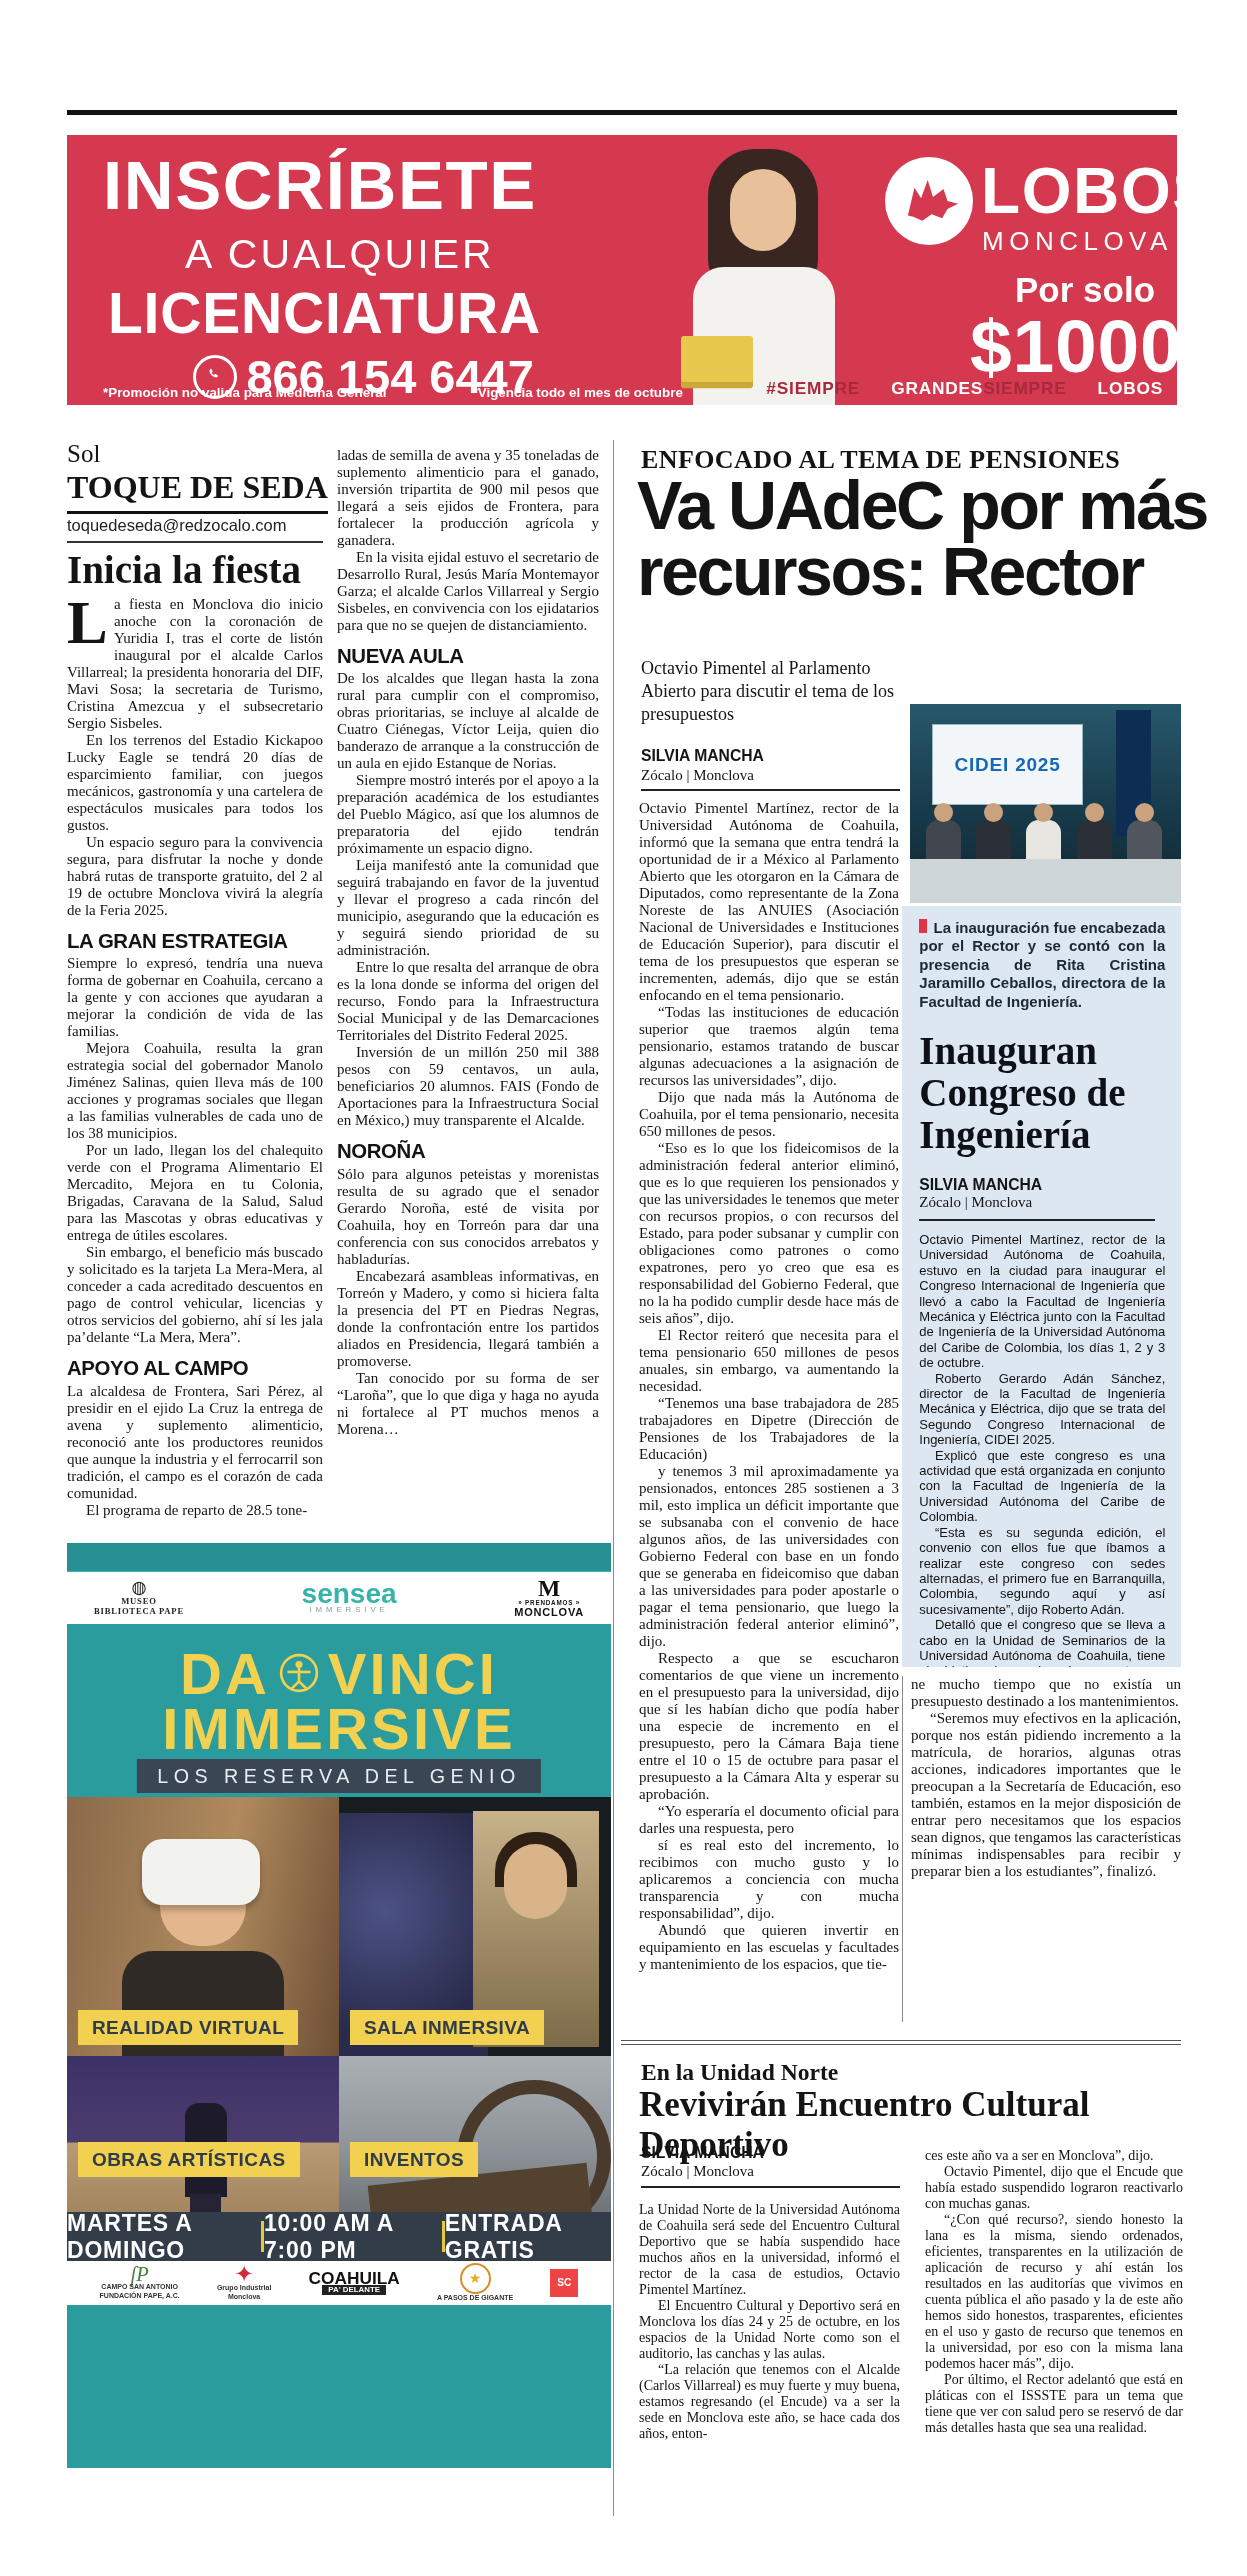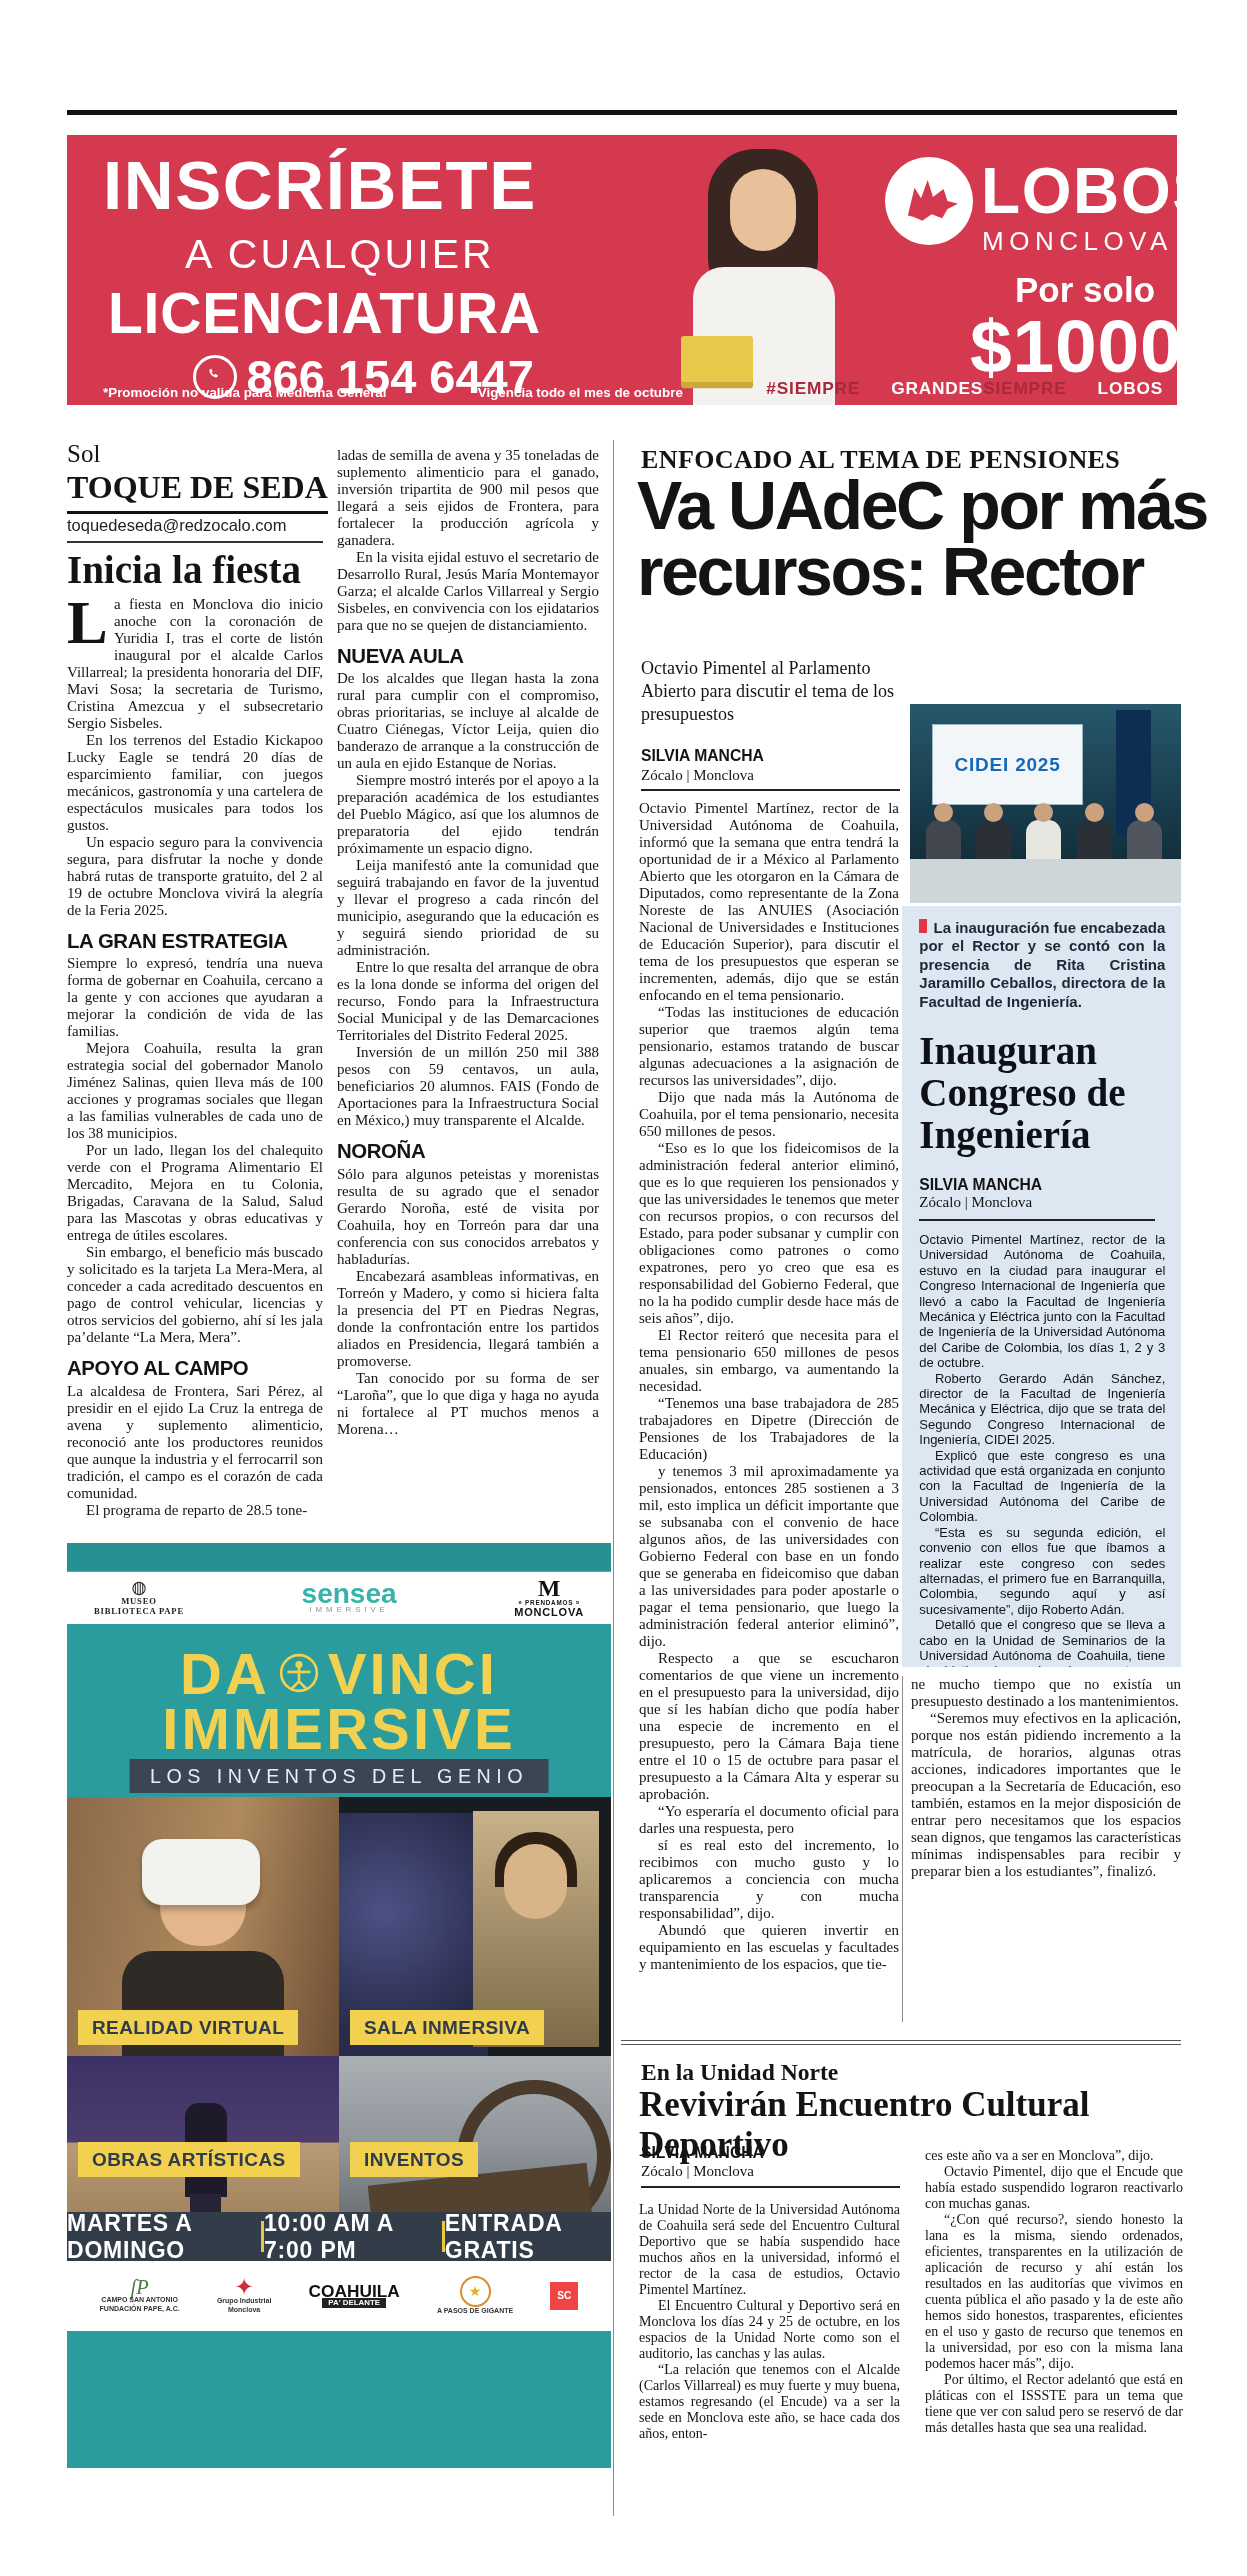--- a/index.html
+++ b/index.html
@@ -129,21 +129,21 @@
   .ph-gal .legs{position:absolute;left:123px;top:138px;width:31px;height:55px;background:#262335;}
   .ph-inv{background:linear-gradient(180deg,#aab0b4,#8d9398 60%,#6f7478);}
   .ph-inv .wheel{position:absolute;left:118px;top:23.6px;width:126px;height:126px;border:14px solid #4a3a2c;border-radius:50%;}
   .ph-inv .base{position:absolute;left:31px;top:118px;width:220px;height:55px;background:#53422f;transform:rotate(-6deg);}
   .dv-sched{height:49px;background:#323d49;display:flex;align-items:center;justify-content:space-around;color:#fff;
             font-weight:800;font-size:23px;letter-spacing:0.8px;}
   .dv-sep{width:3.9px;height:31px;background:#e7c93f;}
   .dv-res{height:50px;display:flex;align-items:center;justify-content:center;gap:12.6px;}
   .dv-res .lab{color:#fff;font-weight:800;font-size:21px;letter-spacing:0.8px;}
   .dv-res .url{background:#f1d14f;color:#303c49;font-weight:800;font-size:20.4px;padding:6.3px 12.6px;letter-spacing:0.8px;}
-  .dv-spons{height:70px;background:#fff;display:flex;align-items:center;justify-content:space-around;padding:0 14px;}
+  .dv-spons{height:44px;background:#fff;display:flex;align-items:center;justify-content:space-around;padding:0 14px;}
   .sp{display:flex;flex-direction:column;align-items:center;line-height:8.6px;color:#333;}
   .sp .nm{font-size:7px;font-weight:bold;text-align:center;}
   .sp-fp{color:#4a7d42;font-family:"Liberation Serif",serif;font-size:20.4px;font-style:italic;line-height:17.3px;}
   .sp-gim{color:#d02c3a;font-size:23.6px;line-height:19px;}
   .sp-coah .big{font-weight:900;font-size:17.3px;color:#111;line-height:14px;}
   .sp-coah .chip{background:#222;color:#fff;font-size:7.9px;font-weight:bold;padding:0.8px 6.3px;}
   .sp-pasos .circ{width:27px;height:27px;border:2.4px solid #d88f2a;border-radius:50%;display:flex;align-items:center;justify-content:center;color:#e3b31f;font-size:14px;}
   .sp-sc{width:28px;height:28px;background:#ef4444;color:#fff;display:flex;align-items:center;justify-content:center;font-size:10.2px;font-weight:bold;}
 </style>
 </head>
@@ -334,21 +334,21 @@
                 <line x1="20" y1="28" x2="12" y2="36" stroke="#f1d14f" stroke-width="2.5"></line>
                 <line x1="20" y1="28" x2="28" y2="36" stroke="#f1d14f" stroke-width="2.5"></line>
               </svg>
           </span>
           <span>VINCI</span>
         </div>
         <div class="row">
             <span>IMMERSIVE</span>
           </div>
       </div>
-      <div class="dv-sub">LOS INVENTOS DEL GENIO</div>
+      <div class="dv-sub">LOS RESERVA DEL GENIO</div>
     </div>
     <div class="dv-row">
       <div class="dv-ph dv-r1 ph-vr">
         <div class="body"></div>
           <div class="head"></div>
           <div class="vrset"></div>
         <span class="tag" style="bottom:11px;">REALIDAD VIRTUAL</span>
       </div>
       <div class="dv-ph dv-r1 ph-mona">
         <div class="proj"></div>

